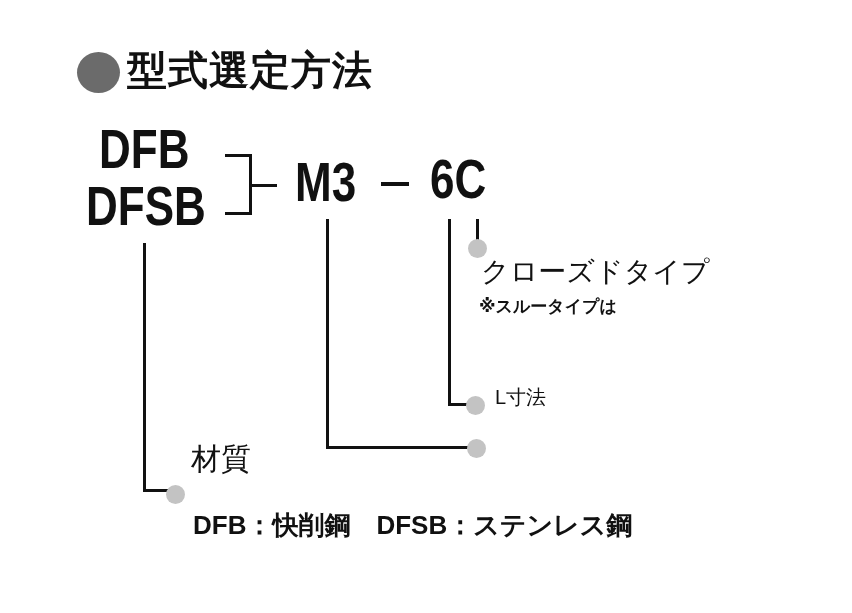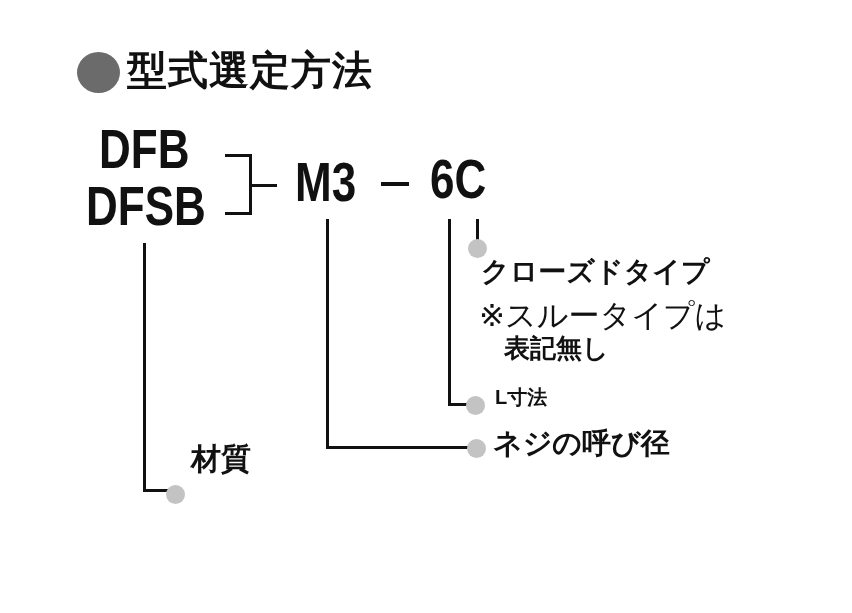--- a/index.html
+++ b/index.html
@@ -75,26 +75,26 @@
     border-radius: 50%;
     background: #c3c3c3;
   }
   .dot-closed   { left: 459px; top: 239px; }
   .dot-l        { left: 457px; top: 396px; }
   .dot-thread   { left: 458px; top: 439px; }
   .dot-material { left: 157px; top: 485px; }
 
   
   .callout-title {
-    font-weight: bold;
+    font-weight: normal;
     line-height: 1;
     white-space: nowrap;
   }
   .closed-title  { left: 472px; top: 258px; font-size: 28px; }
-  .closed-note1  { left: 470px; top: 295px; font-size: 31px; font-weight: 400; }
+  .closed-note1  { left: 470px; top: 295px; font-size: 17px; font-weight: 700; }
   .closed-note2  { left: 495px; top: 331px; font-size: 26px; font-weight: 600; }
   .l-label       { left: 486px; top: 387px; font-size: 20px; }
   .thread-label  { left: 484px; top: 429px; font-size: 29px; }
   .material-label{ left: 182px; top: 444px; font-size: 30px; }
   .material-note { left: 184px; top: 512px; font-size: 26px; font-weight: 600; white-space: nowrap; line-height: 1; }
 </style>
 </head>
 <body>
 
 <div id="page">
@@ -125,21 +125,20 @@
   <div class="abs line dfsb-vert"></div>
   <div class="abs line dfsb-horiz"></div>
 
   <div class="abs dot dot-closed"></div>
   <div class="abs dot dot-l"></div>
   <div class="abs dot dot-thread"></div>
   <div class="abs dot dot-material"></div>
 
   <div class="abs callout-title closed-title">クローズドタイプ</div>
   <div class="abs closed-note1">※スルータイプは</div>
-  <div class="abs closed-note2">表記無し</div>
 
   <div class="abs callout-title l-label">L寸法</div>
 
-  <div class="abs callout-title thread-label">ネジの呼び径</div>
 
   <div class="abs callout-title material-label">材質</div>
+  <div class="abs material-note">DFB：快削鋼　DFSB：ステンレス鋼</div>
 
 </div>
 
 </body></html>

